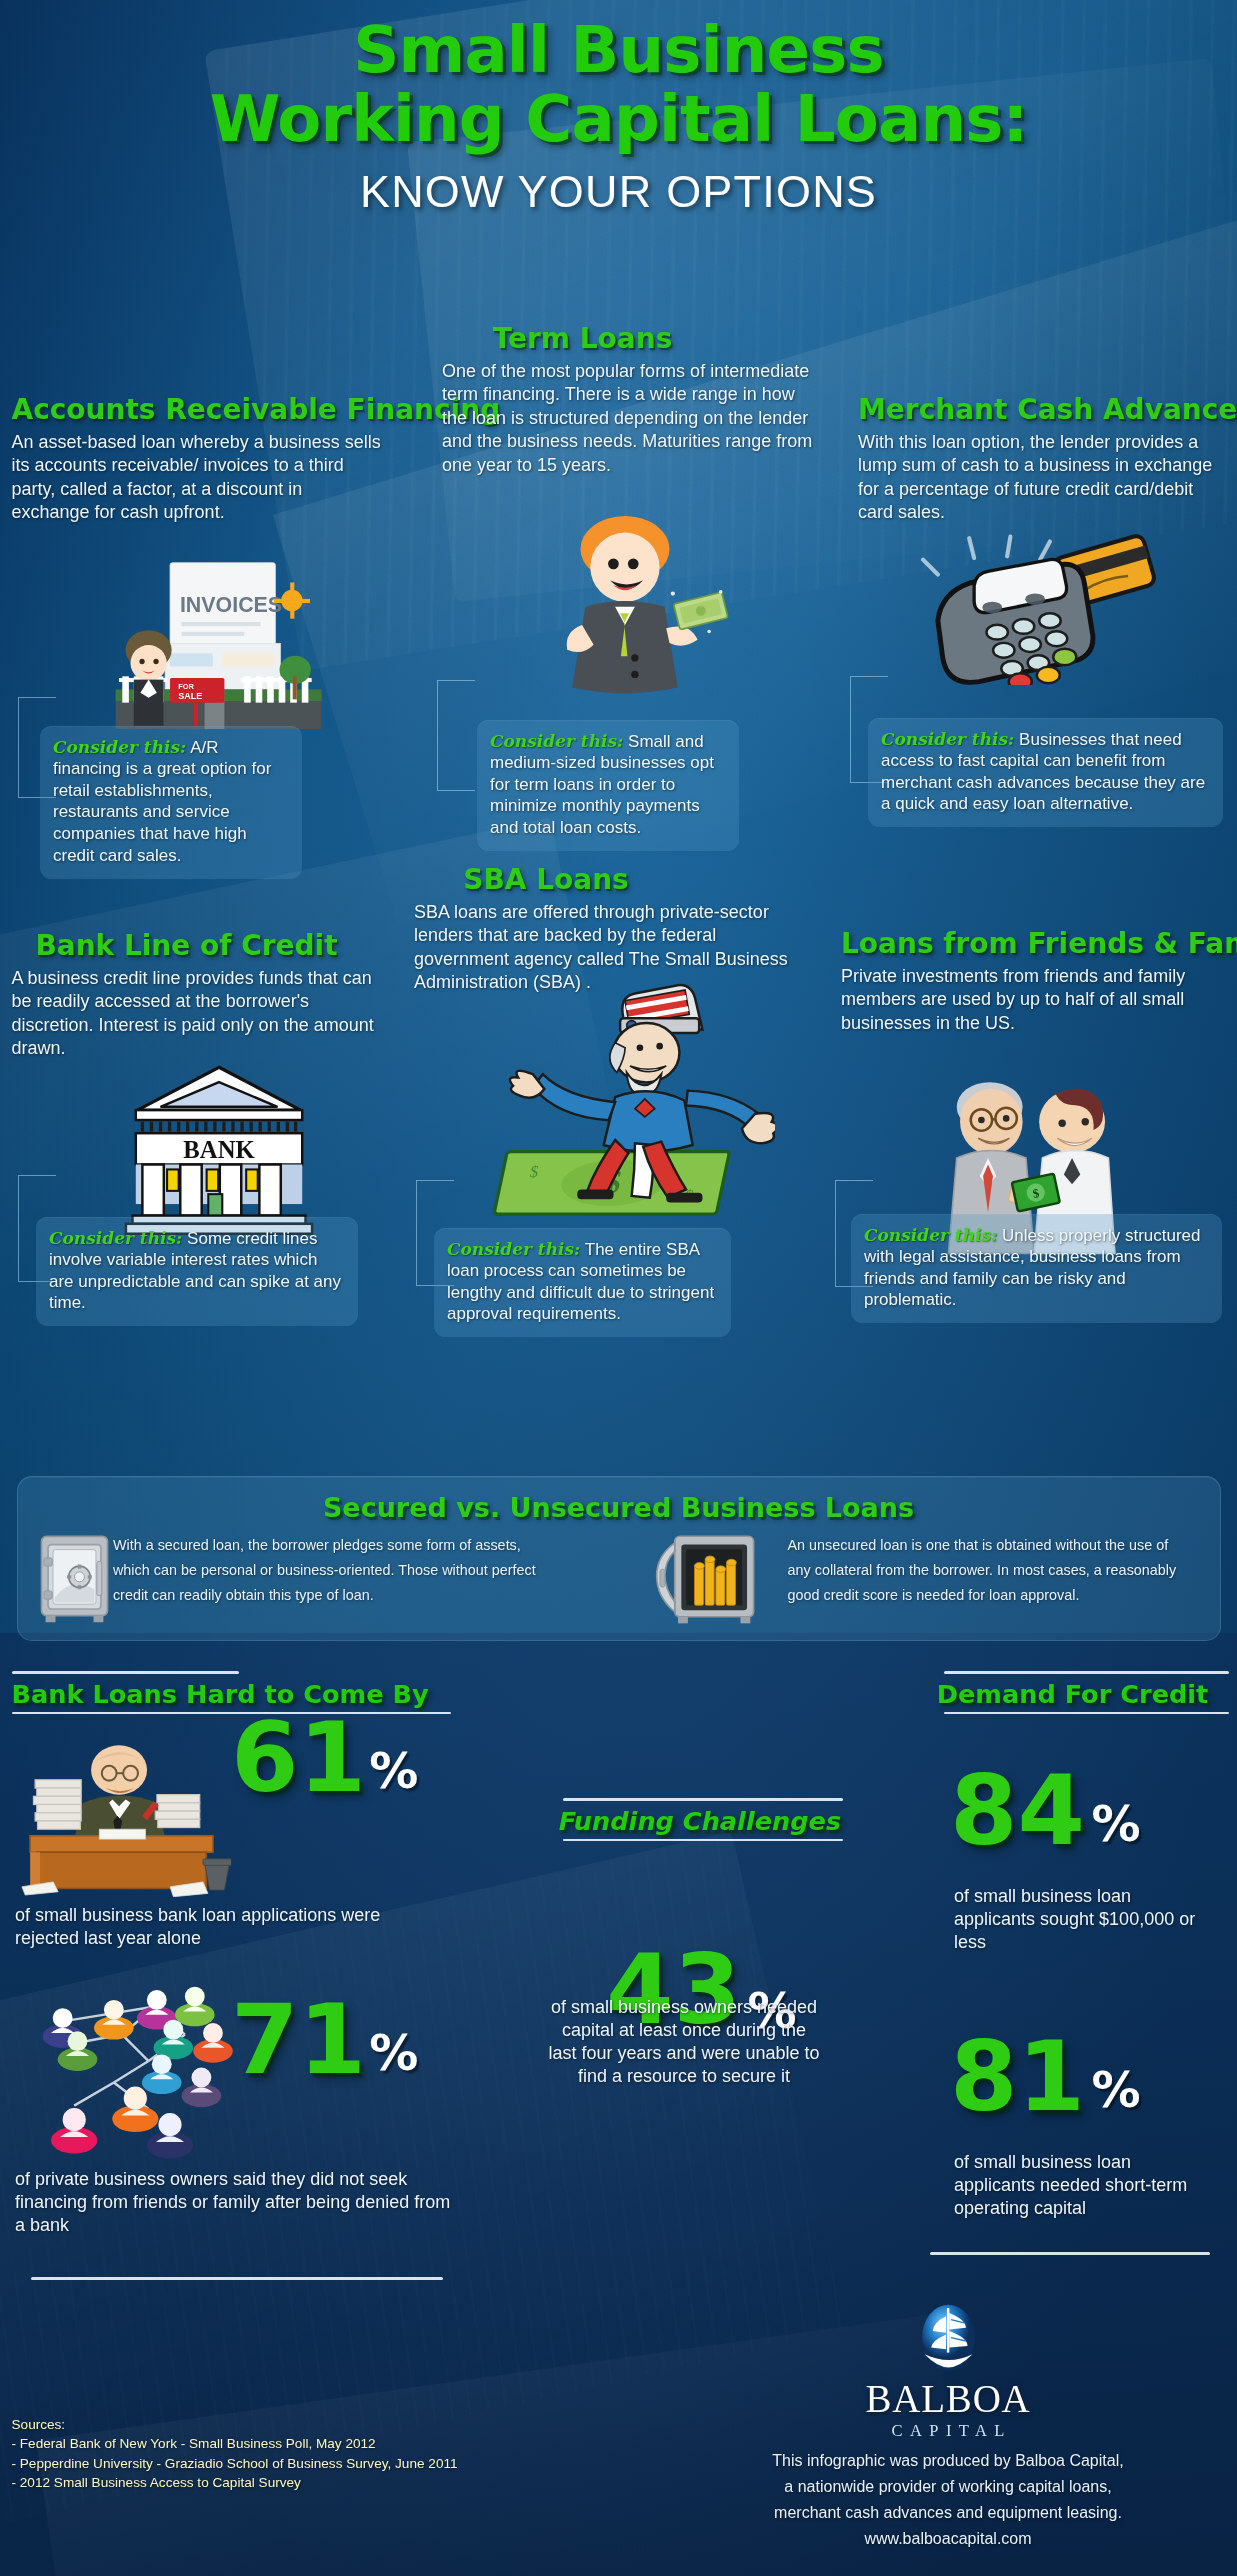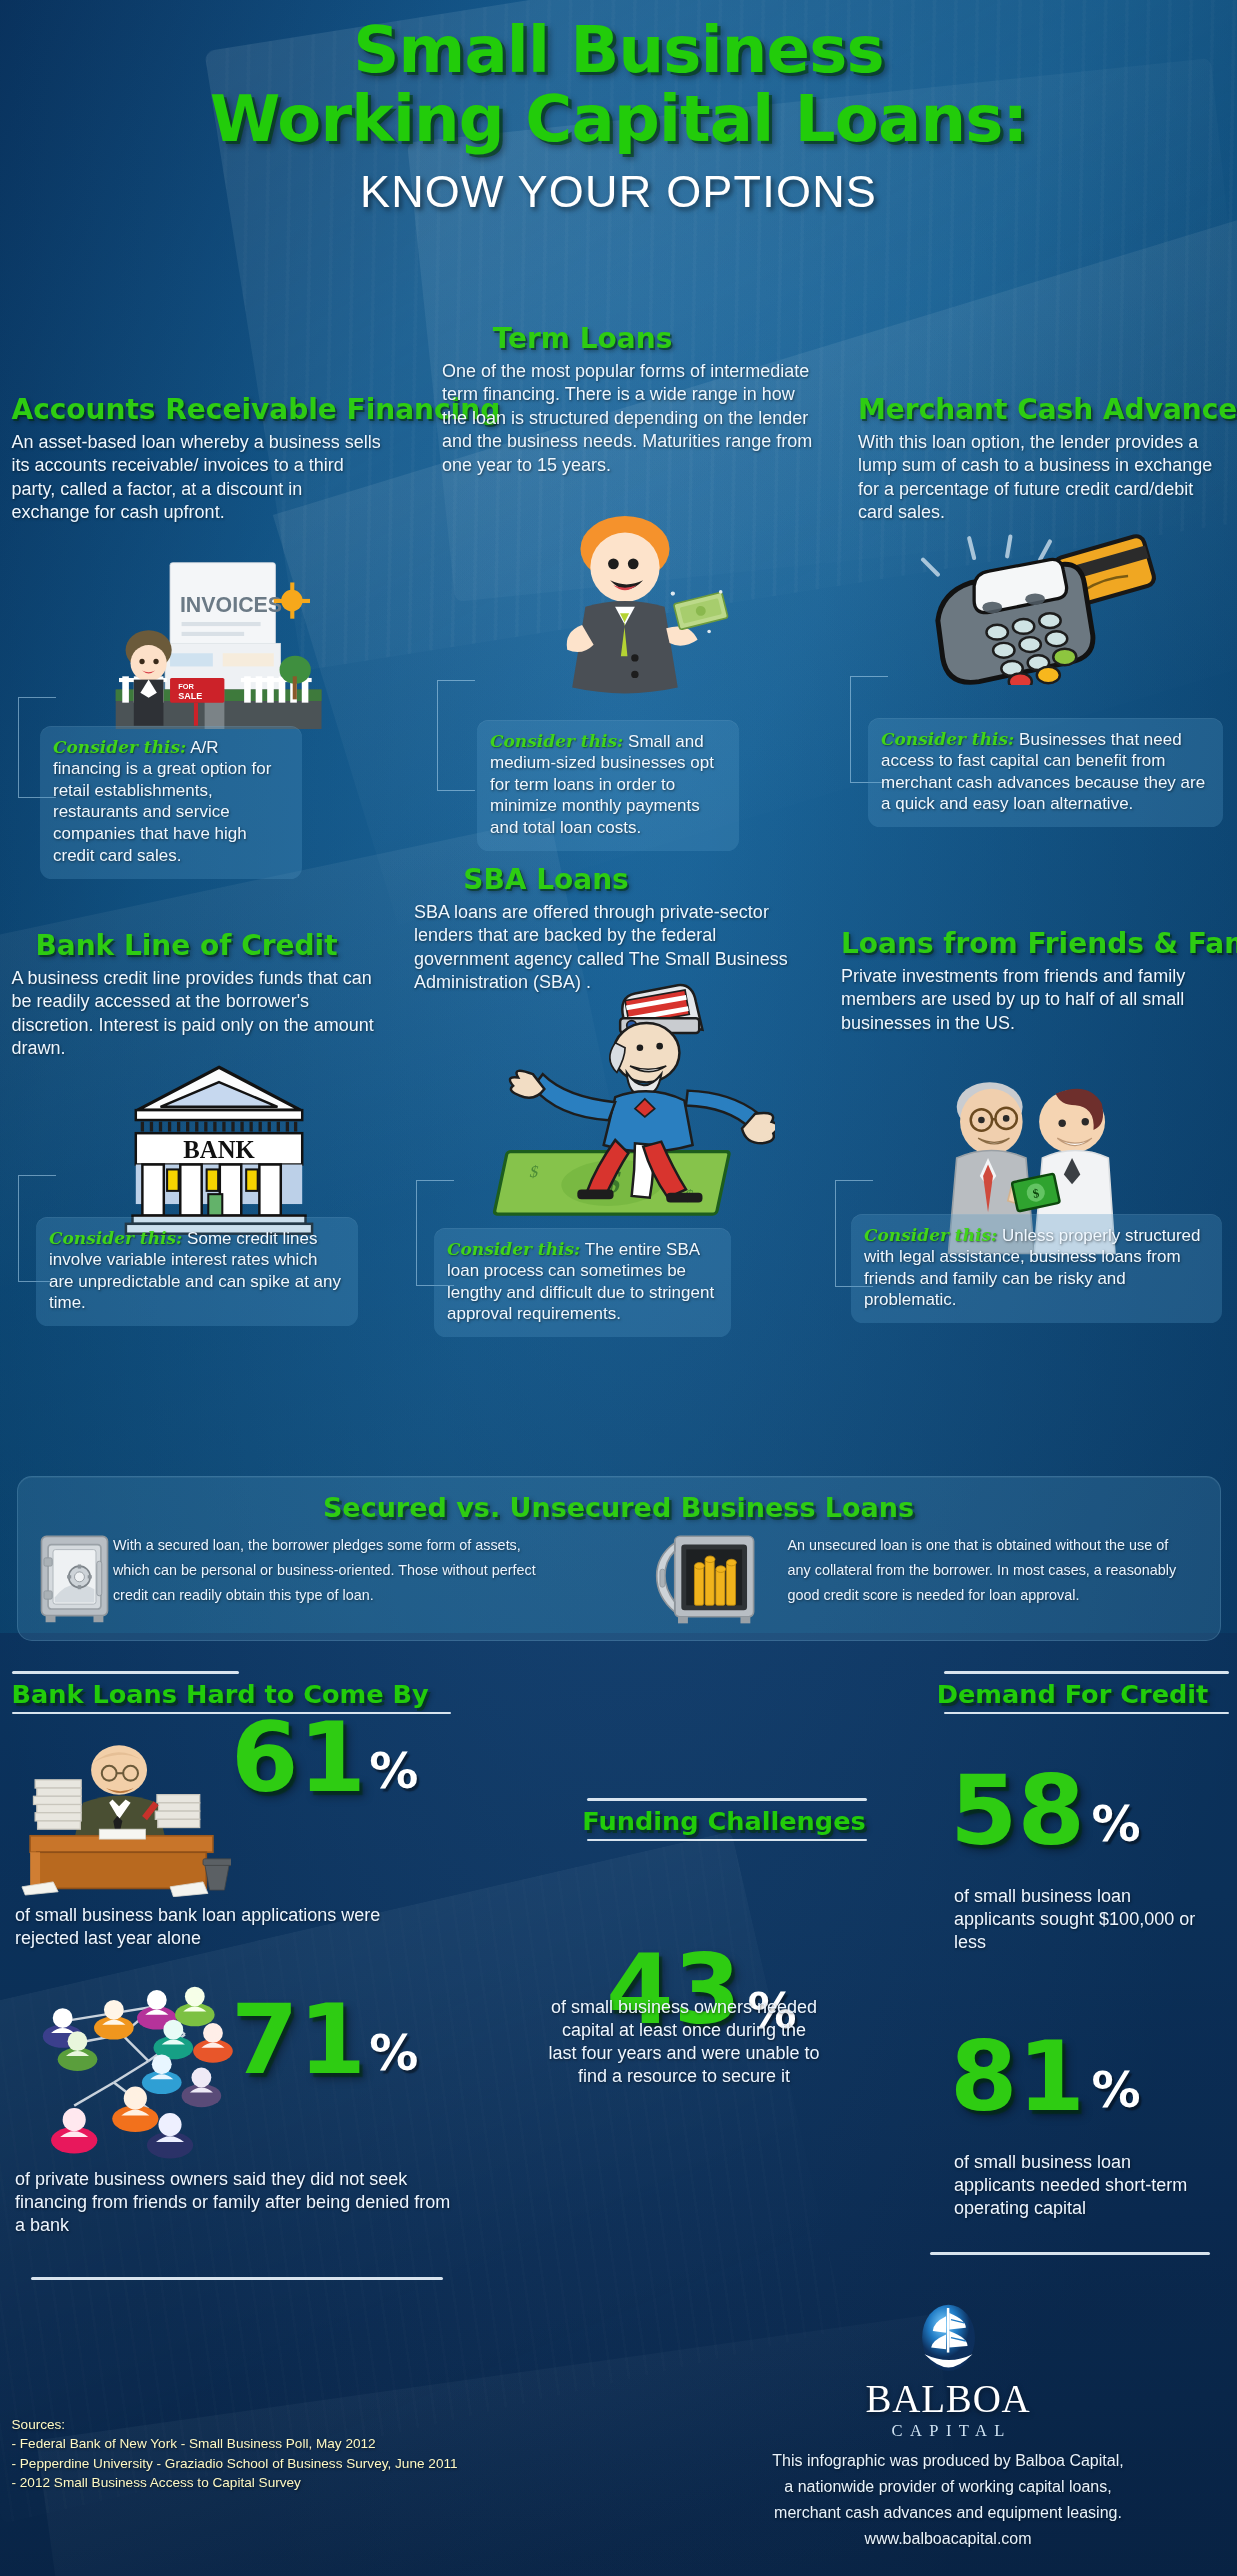--- a/index.html
+++ b/index.html
@@ -672,38 +672,38 @@
     </g>
   </svg>
 </div>
 <div class="layer" style="left:231px; top:1994px; z-index:8; display:flex; align-items:flex-start;">
   <span class="bignum">71</span>
   <span class="pct" style="padding-top:35px; padding-left:3.3px;">%</span>
 </div>
 <div class="stat-cap layer" style="left:15px; top:2168px; width:440px; z-index:8;">of private business owners said they did not seek financing from friends or family after being denied from a bank</div>
 <div class="rule layer" style="left:31px; top:2277px; width:412px; z-index:7;"></div>
 
-<div class="layer" style="left:559px; top:1798px; width:330px; z-index:7;">
+<div class="layer" style="left:535px; top:1798px; width:330px; z-index:7;font-style:italic;">
   <div class="rule" style="width:280px; margin-left:28px;"></div>
   <div class="stat-head" style="width:330px;">Funding Challenges</div>
   <div class="rule" style="width:280px; margin-left:28px;"></div>
 </div>
 <div class="layer" style="left:606px; top:1944px; z-index:8; display:flex; align-items:flex-end;">
   <span class="bignum">43</span>
   <span class="pct" style="padding-top:35px; padding-left:6.6px;">%</span>
 </div>
 <div class="stat-cap layer" style="left:548px; top:1996px; width:272px; text-align:center; z-index:8;">of small business owners needed capital at least once during the last four years and were unable to find a resource to secure it</div>
 
 <div class="layer" style="left:916px; top:1671px; width:313px; z-index:7;">
   <div class="rule" style="width:285px; margin-left:28px;"></div>
   <div class="stat-head" style="width:313px;">Demand For Credit</div>
   <div class="rule" style="width:285px; margin-left:28px;"></div>
 </div>
 <div class="layer" style="left:950px; top:1765px; z-index:8; display:flex; align-items:flex-start;">
-  <span class="bignum">58</span>
+  <span class="bignum">84</span>
   <span class="pct" style="padding-top:35px; padding-left:6.6px;">%</span>
 </div>
 <div class="stat-cap layer" style="left:954px; top:1885px; width:247px; z-index:8;">of small business loan applicants sought $100,000 or less</div>
 
 <div class="layer" style="left:950px; top:2031px; z-index:8; display:flex; align-items:flex-start;">
   <span class="bignum">81</span>
   <span class="pct" style="padding-top:35px; padding-left:6.6px;">%</span>
 </div>
 <div class="stat-cap layer" style="left:954px; top:2151px; width:247px; z-index:8;">of small business loan applicants needed short-term operating capital</div>
 <div class="rule layer" style="left:930px; top:2252px; width:280px; z-index:7;"></div>

